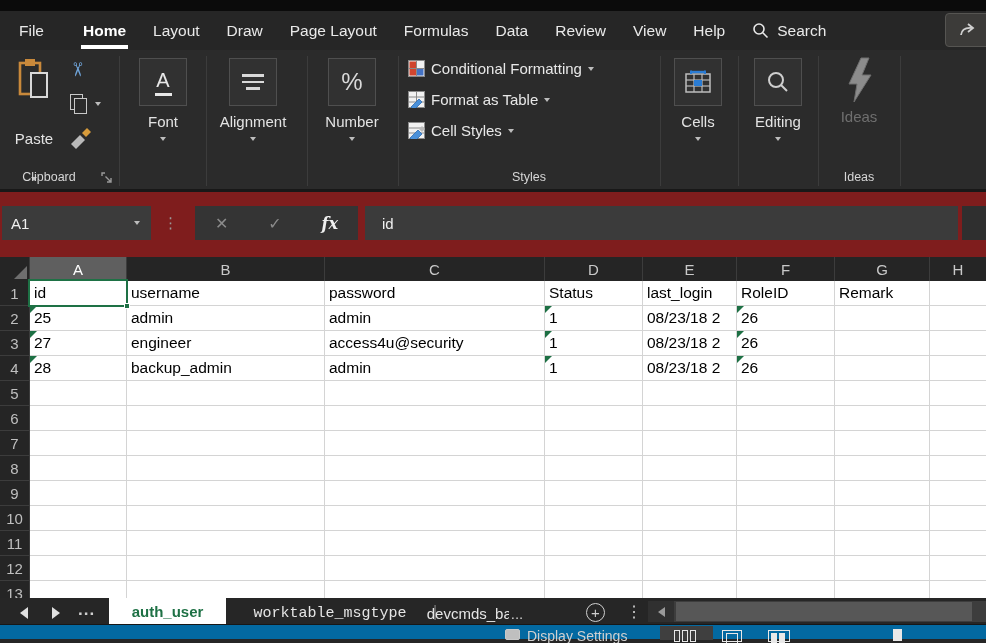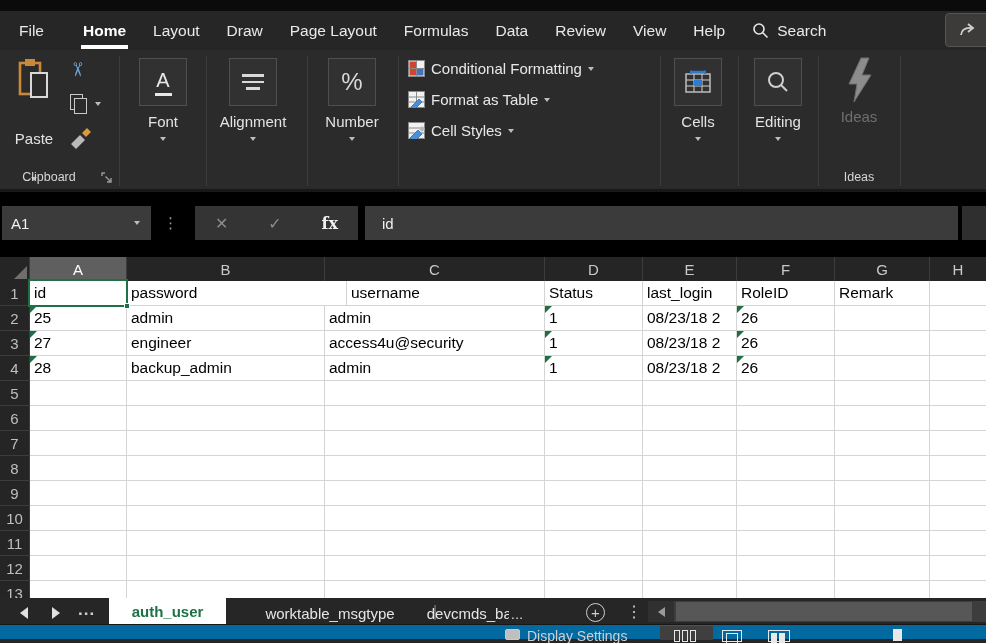--- a/index.html
+++ b/index.html
@@ -38,30 +38,30 @@
   .copy-front { position:absolute; left:4px; top:4px; width:13px; height:16px; border:1.5px solid #c9c9c9; background:#2b2b2b; }
   #copy-caret { position:absolute; left:95px; top:52px; }
   #fp-btn { position:absolute; left:68px; top:76px; }
   #launcher { position:absolute; left:101px; top:122px; }
   
   .styles-row { position:absolute; left:408px; display:flex; align-items:center; gap:6px; color:#e8e8e8; font-size:15px; white-space:nowrap; }
   
   #ideas-btn { left:832px; top:6px; width:54px; }
   #ideas-btn .ideas-label { color:#6f6f6f; font-size:15px; margin-top:4px; }
   
-  #formula-row { position:absolute; left:0; top:192px; width:986px; height:65px; background:#000000; }
+  #formula-row { position:absolute; left:0; top:192px; width:986px; height:65px; background:#7f1d1d; }
   #name-box { position:absolute; left:2px; top:14px; width:149px; height:34px; background:#3b3b3b;
     color:#efefef; font-size:15px; display:flex; align-items:center; padding-left:9px; }
   #name-box .caret { position:absolute; right:11px; top:15px; }
   #fb-dots { position:absolute; left:163px; top:14px; height:34px; display:flex; align-items:center; color:#9a9a9a; font-size:15px; }
   #fb-buttons { position:absolute; left:195px; top:14px; width:163px; height:34px; background:#343434;
     display:flex; align-items:center; justify-content:space-around; }
   .fb-x { color:#8b8b8b; font-size:16px; }
   .fb-check { color:#8b8b8b; font-size:16px; }
-  .fb-fx { color:#f0f0f0; font-family:"DejaVu Serif", serif; font-weight:bold; font-size:16px; }
+  .fb-fx { color:#f0f0f0; font-family:"DejaVu Serif", serif; font-style:italic; font-weight:bold; font-size:16px; }
   #fb-input { position:absolute; left:365px; top:14px; width:593px; height:34px; background:#3b3b3b;
     color:#efefef; font-size:15px; display:flex; align-items:center; padding-left:17px; }
   #fb-stub { position:absolute; left:962px; top:14px; width:24px; height:34px; background:#2f2f2f; }
   
   #grid { position:absolute; left:0; top:257px; width:986px; height:341px; overflow:hidden; background:#262626; }
   .grow { display:flex; }
   .hdr-row { height:24px; }
   .data-row { height:25px; }
   .gcell { flex-shrink:0; overflow:hidden; white-space:nowrap; }
   .col-hdr { background:#252525; color:#c9c9c9; font-size:15px; display:flex; align-items:center; justify-content:center;
@@ -80,21 +80,21 @@
     border:2px solid #1e7145; pointer-events:none; }
   #fill-handle { position:absolute; right:-4px; bottom:-4px; width:6px; height:6px; background:#1e7145; border:1px solid #fff; }
   
   #tabbar { position:absolute; left:0; top:598px; width:986px; height:30px; background:#262626; }
   .tab-arrow { position:absolute; top:9px; width:0; height:0; }
   #tab-left { left:20px; border-top:6px solid transparent; border-bottom:6px solid transparent; border-right:8px solid #e0e0e0; }
   #tab-right { left:52px; border-top:6px solid transparent; border-bottom:6px solid transparent; border-left:8px solid #e0e0e0; }
   #tab-ellipsis { position:absolute; left:78px; top:2px; color:#cfcfcf; font-size:17px; font-weight:bold; letter-spacing:1px; }
   .sheet-tab { position:absolute; top:0; height:30px; display:flex; align-items:center; justify-content:center; font-size:15px; }
   #tab-auth { left:109px; width:117px; background:#fff; color:#1e7145; font-weight:bold; border-bottom:4px solid #1e7145; }
-  #tab-worktable { left:232px; width:196px; color:#e5e5e5; }
+  #tab-worktable { left:232px; width:196px; color:#e5e5e5;font-family:Liberation Mono, monospace; }
   #tab-sep { position:absolute; left:433px; top:5px; color:#777; font-size:16px; }
   #tab-devcmds { left:423px; width:104px; color:#e5e5e5; justify-content:center; }
   #tab-devcmds .trunc { max-width:82px; overflow:hidden; display:inline-block; white-space:nowrap; }
   #tab-devcmds .dots { color:#cfcfcf; margin-left:2px; }
   #new-sheet { position:absolute; left:586px; top:5px; width:19px; height:19px; border:1.5px solid #cfcfcf; border-radius:50%;
     color:#cfcfcf; display:flex; align-items:center; justify-content:center; font-size:15px; line-height:15px; }
   #tab-more { position:absolute; left:626px; top:4px; color:#cfcfcf; font-size:16px; }
   #hscroll { position:absolute; left:648px; top:3px; width:338px; height:21px; background:#303030; display:flex; align-items:center; }
   #hscroll-arrow { width:26px; display:flex; align-items:center; justify-content:center; }
   #hscroll-arrow .tri { width:0; height:0; border-top:5px solid transparent; border-bottom:5px solid transparent; border-right:7px solid #9a9a9a; }
@@ -257,20 +257,21 @@
           <rect x="0.5" y="0.5" width="16" height="16" fill="#f2f2f2" stroke="#8a8a8a"></rect>
           <line x1="1" y1="6" x2="16" y2="6" stroke="#8a8a8a"></line>
             <line x1="1" y1="11" x2="16" y2="11" stroke="#8a8a8a"></line>
           <path d="M2 16 L10 8 l4 4 -8 8z" fill="#4a90d9" stroke="#2f6db3" stroke-width="0.8"></path>
           <path d="M11 7 l3 -3 3 3 -3 3z" fill="#b9b9b9"></path>
         </svg>
       </span>
       <span>Cell Styles</span>
       <div class="caret"></div>
     </div>
+    <div class="group-label" style="left:398px; width:262px;">Styles</div>
 
     <div class="big-btn" style="left:674px; top:8px; width:48px;">
       <div class="icon-box">
         <svg width="28" height="24" viewBox="0 0 28 24">
           <rect x="2" y="4" width="24" height="18" fill="none" stroke="#bdbdbd" stroke-width="1.5"></rect>
           <line x1="10" y1="4" x2="10" y2="22" stroke="#bdbdbd" stroke-width="1.2"></line>
           <line x1="18" y1="4" x2="18" y2="22" stroke="#bdbdbd" stroke-width="1.2"></line>
           <line x1="2" y1="10" x2="26" y2="10" stroke="#bdbdbd" stroke-width="1.2"></line>
           <line x1="2" y1="16" x2="26" y2="16" stroke="#bdbdbd" stroke-width="1.2"></line>
           <rect x="10" y="10" width="8" height="6" fill="#2b7cd3"></rect>
@@ -333,22 +334,22 @@
           <div class="gcell col-hdr wC">C</div>
           <div class="gcell col-hdr wD">D</div>
           <div class="gcell col-hdr wE">E</div>
           <div class="gcell col-hdr wF">F</div>
           <div class="gcell col-hdr wG">G</div>
           <div class="gcell col-hdr wH">H</div>
         </div>
         <div class="grow data-row">
           <div class="row-hdr">1</div>
           <div class="gcell cell wA">id</div>
+          <div class="gcell cell wB">username</div>
           <div class="gcell cell wC">password</div>
-          <div class="gcell cell wB">username</div>
           <div class="gcell cell wD">Status</div>
           <div class="gcell cell wE">last_login</div>
           <div class="gcell cell wF">RoleID</div>
           <div class="gcell cell wG">Remark</div>
           <div class="gcell cell wH"></div>
         </div>
         <div class="grow data-row">
           <div class="row-hdr">2</div>
           <div class="gcell cell wA">25<div class="err-tri"></div></div>
           <div class="gcell cell wB">admin</div>

